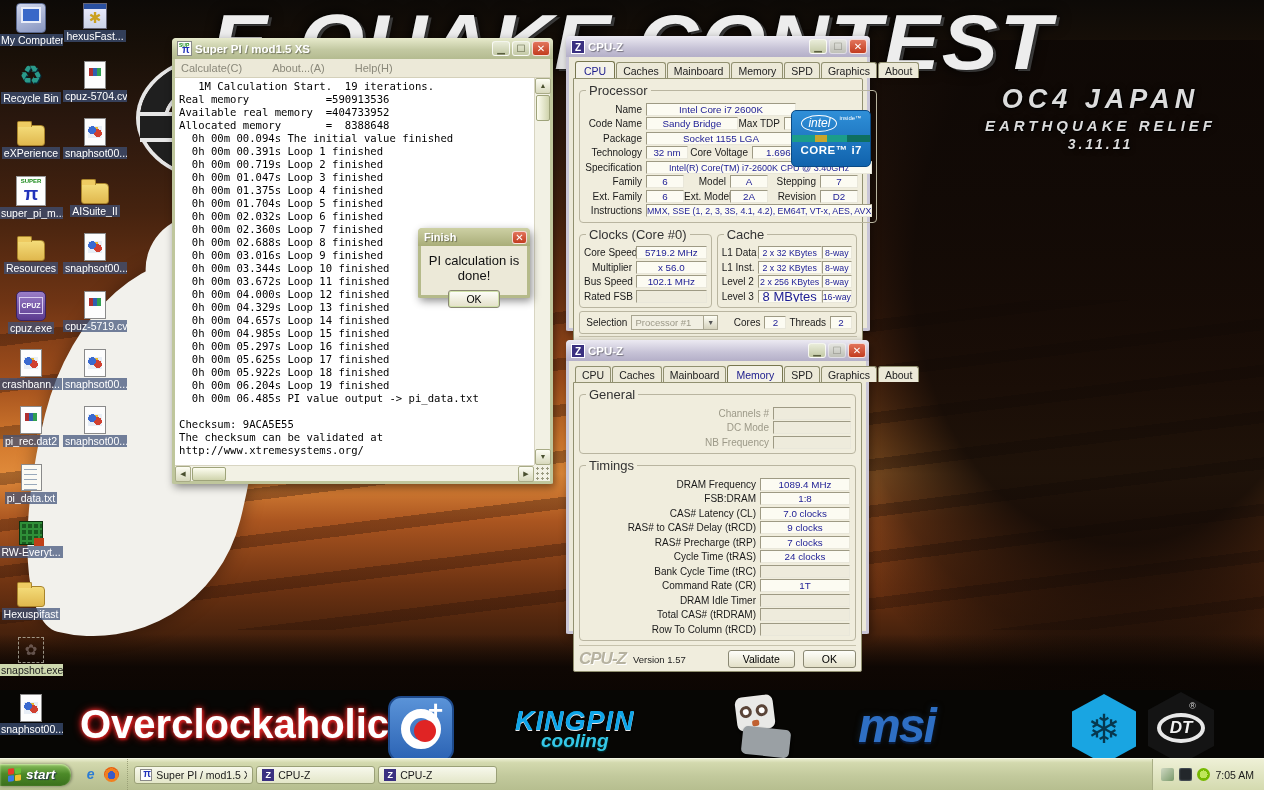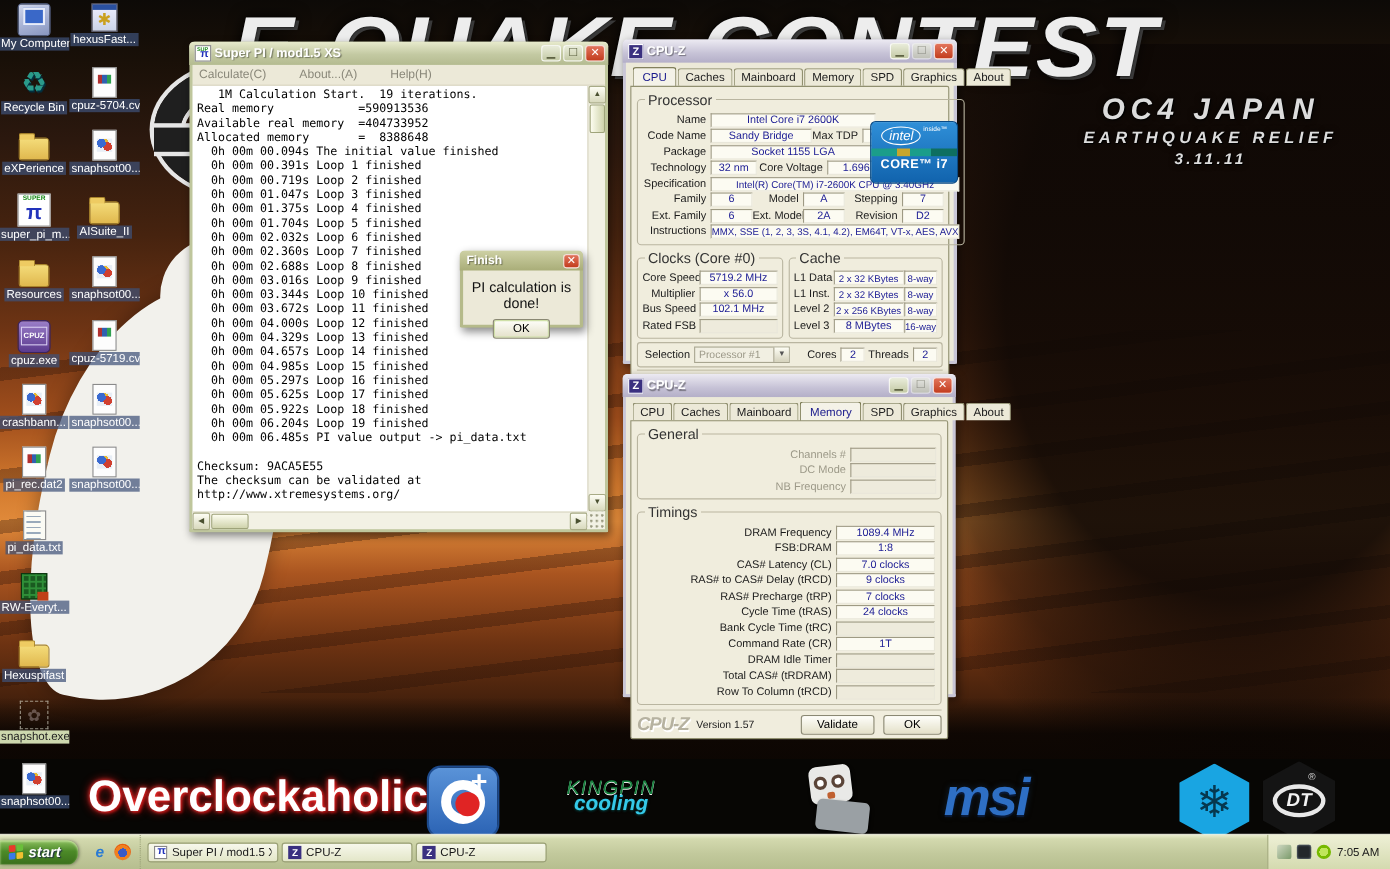--- a/index.html
+++ b/index.html
@@ -42,22 +42,22 @@
 .banner { position:absolute; left:0; top:690px; width:1264px; height:78px; background:#070604; }
 .oc-text { position:absolute; left:80px; top:12px; font-size:40px; font-weight:bold; color:#fff;
   text-shadow:0 0 4px #ff3a3a,0 0 9px #d01818,2px 2px 2px #600; }
 .cplus { position:absolute; left:388px; top:6px; width:66px; height:66px; border-radius:13px;
   background:linear-gradient(180deg,#5a93d8,#2b63b4); border:2px solid #1d4a8c;
   display:flex; align-items:center; justify-content:center; }
 .cplus .cring { width:40px; height:40px; border:9px solid #fff; border-radius:50%; position:relative; }
 .cplus .cdot { position:absolute; right:-4px; bottom:-2px; width:22px; height:22px; background:#e02424; border-radius:50%; }
 .cplus .plus { position:absolute; right:2px; top:2px; width:22px; height:22px; color:#fff; font-size:26px; font-weight:bold; line-height:20px; }
 .kingpin { position:absolute; left:515px; top:16px; text-align:center; }
-.kingpin .k1 { font-size:18px; font-weight:normal; font-style:italic; letter-spacing:1px;
-  color:#15803d; text-shadow:0 1px 0 #e8e8e8,0 2px 2px #000; }
+.kingpin .k1 { font-size:27px; font-weight:bold; font-style:italic; letter-spacing:1px;
+  color:#0ea5e9; text-shadow:0 1px 0 #e8e8e8,0 2px 2px #000; }
 .kingpin .k2 { font-size:19px; font-weight:bold; font-style:italic; color:#35c8e8; margin-top:-7px;
   text-shadow:0 1px 2px #044; }
 .robot { position:absolute; left:728px; top:6px; width:70px; height:66px; }
 .robot .rhead { position:absolute; left:8px; top:0; width:38px; height:34px; background:#e9e9e7;
   border-radius:7px; transform:rotate(-7deg); box-shadow:1px 2px 3px #000; }
 .robot .reye { position:absolute; top:9px; width:12px; height:12px; background:#fff; border:3px solid #5a4438; border-radius:50%; }
 .robot .reye.e1 { left:4px; } .robot .reye.e2 { left:20px; }
 .robot .rmouth { position:absolute; left:15px; top:24px; width:7px; height:6px; background:#c06030; border-radius:2px; }
 .robot .rbody { position:absolute; left:14px; top:32px; width:48px; height:28px; background:#9aa0a4;
   border-radius:5px; transform:rotate(6deg); box-shadow:1px 2px 3px #000; }
@@ -576,21 +576,21 @@
                 </div>
 
                 <div class="zrow">
                   <span class="zlab" style="width:36px">Level 2</span>
                   <span class="fld" style="width:64px; font-size:8.8px">2 x 256 KBytes</span>
                   <span class="fld" style="flex:1; font-size:8.8px">8-way</span>
                 </div>
 
                 <div class="zrow">
                   <span class="zlab" style="width:36px">Level 3</span>
-                  <span class="fld" style="width:64px; font-size:10px">8 MBytes</span>
+                  <span class="fld" style="width:64px; font-size:13px">8 MBytes</span>
                   <span class="fld" style="flex:1; font-size:8.8px">16-way</span>
                 </div>
               </div>
           </fieldset>
         </div>
         <div class="selbox">
           <span class="zlab" style="width:52px">Selection</span>
           <span class="combo">
             <span class="cv">Processor #1</span>
             <span class="ca">▼</span>

